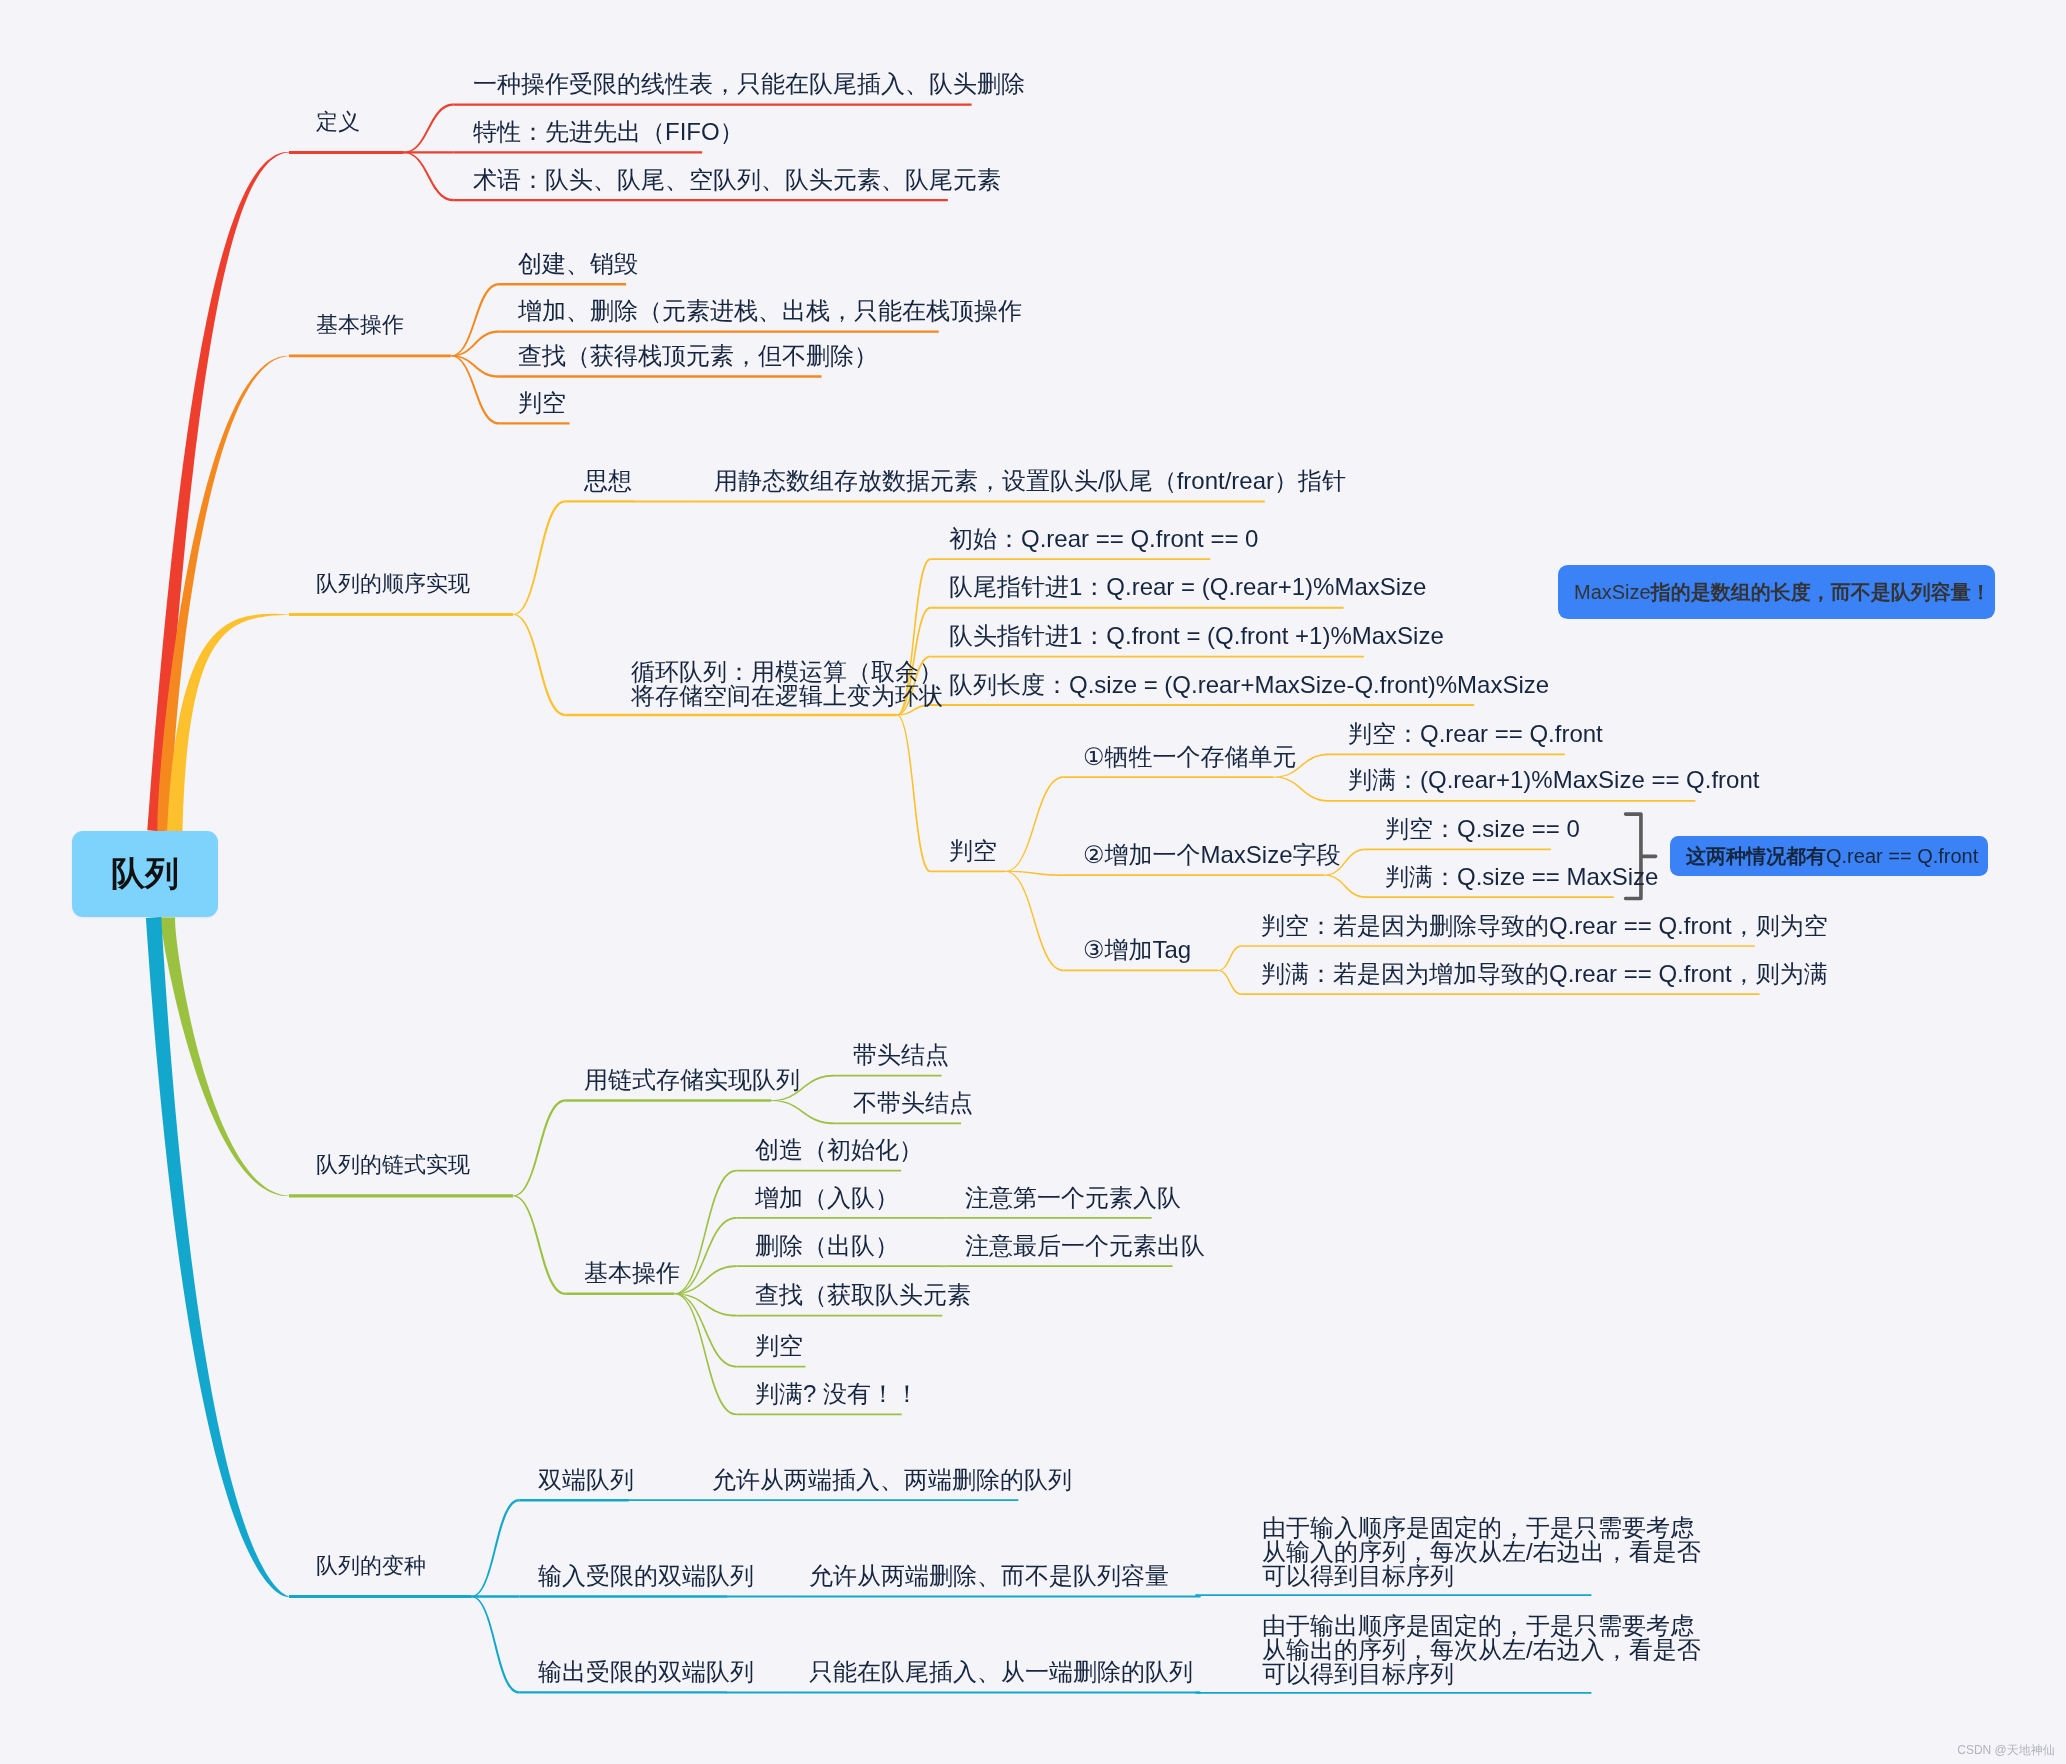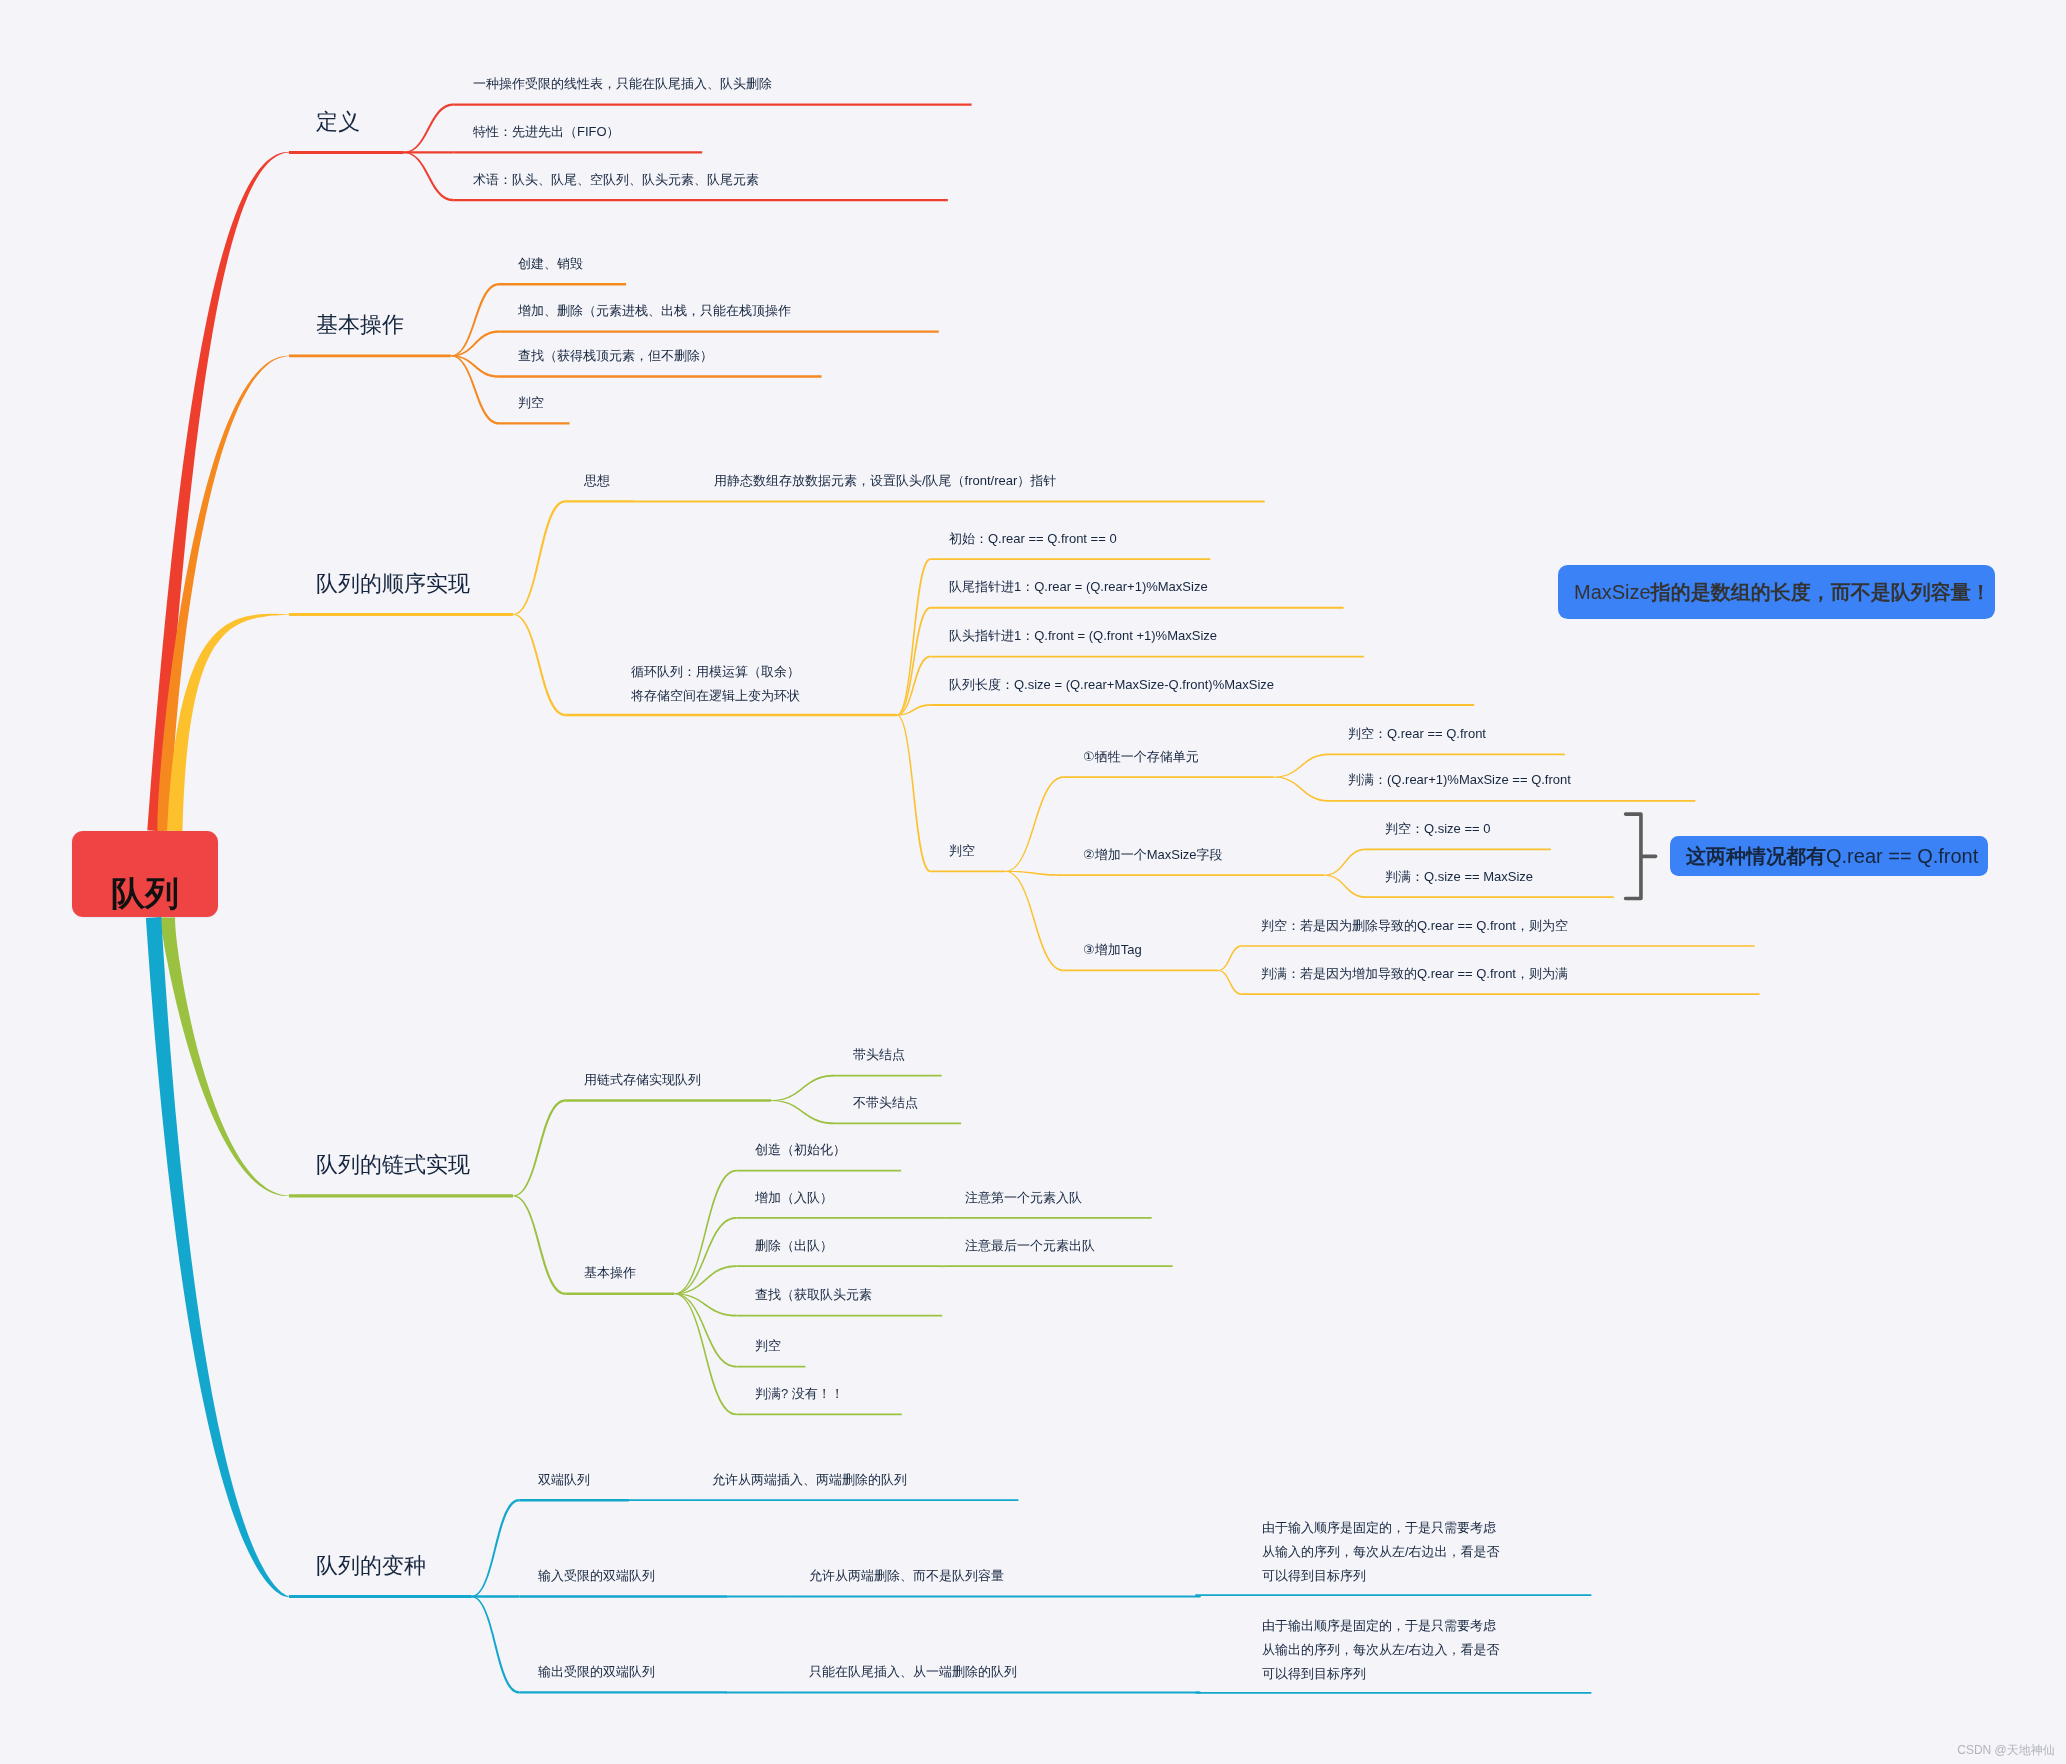--- a/index.html
+++ b/index.html
@@ -1,25 +1,25 @@
 <!DOCTYPE html>
 <html style="font-size:11.2px"><head>
 <meta charset="utf-8">
 <title>mindmap</title>
 <style>
   html,body{margin:0;padding:0;}
   body{width:2066px;height:1765px;background:#f4f4f9;overflow:hidden;
        font-family:"Liberation Sans","DejaVu Sans",sans-serif;}
   #stage{position:relative;width:2066px;height:1765px;}
   #wires{position:absolute;left:0;top:0;width:2066px;height:1765px;}
-  .node,.mlnode{position:absolute;white-space:nowrap;font-size:13px;line-height:26.5px;
+  .node,.mlnode{position:absolute;white-space:nowrap;font-size:24px;line-height:26.5px;
       color:#16263f;letter-spacing:0px;}
   .mlnode .tl{white-space:nowrap;margin-left:47px;}
-  #rootbox{position:absolute;background:#ef4444;border-radius:11.2px;
-      display:flex;align-items:flex-end;justify-content:center;
+  #rootbox{position:absolute;background:#7dd3fc;border-radius:11.2px;
+      display:flex;align-items:center;justify-content:center;
       box-shadow:0 0.7px 2.1px rgba(0,0,0,.06);}
   #roottext{font-size:34px;font-weight:bold;color:#111;letter-spacing:0px;text-indent:0;}
   .note{position:absolute;background:#3b82f6;border-radius:8.4px;
       display:flex;align-items:center;font-size:20px;padding:0 15.4px;box-sizing:border-box;
       white-space:nowrap;}
   .nb{font-weight:bold;}
   .nr{font-weight:normal;}
   #watermark{position:absolute;right:11.2px;bottom:5.6px;font-size:12px;color:#b3b3bd;}
 </style>
 </head>

